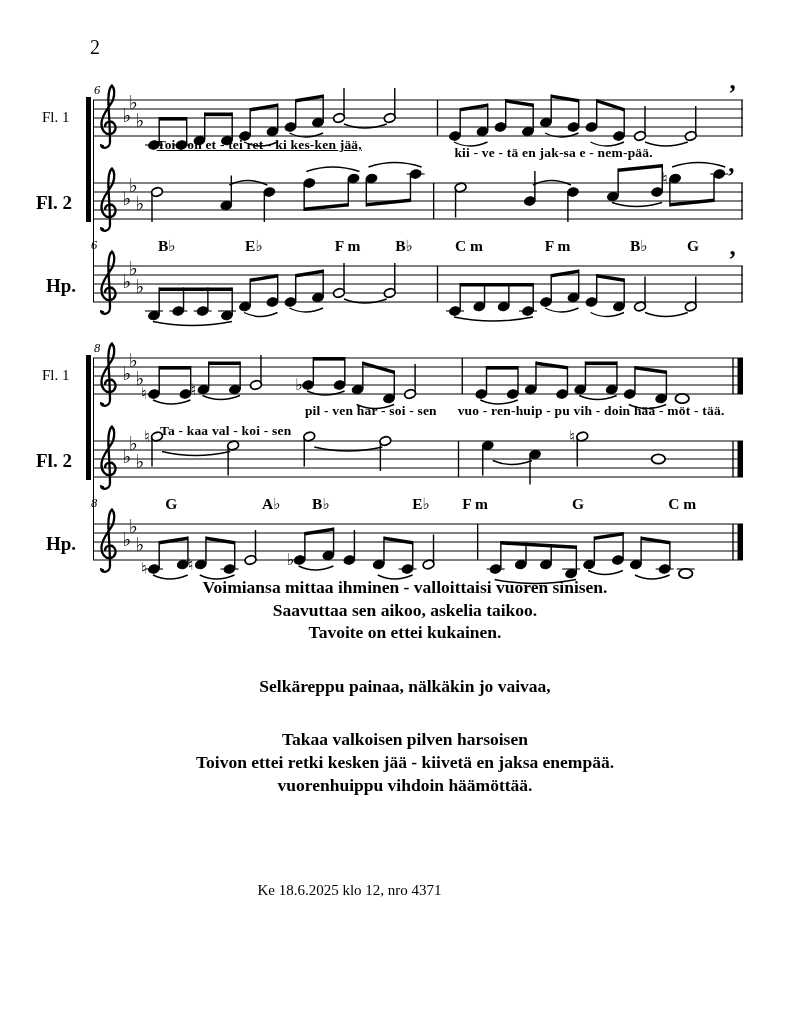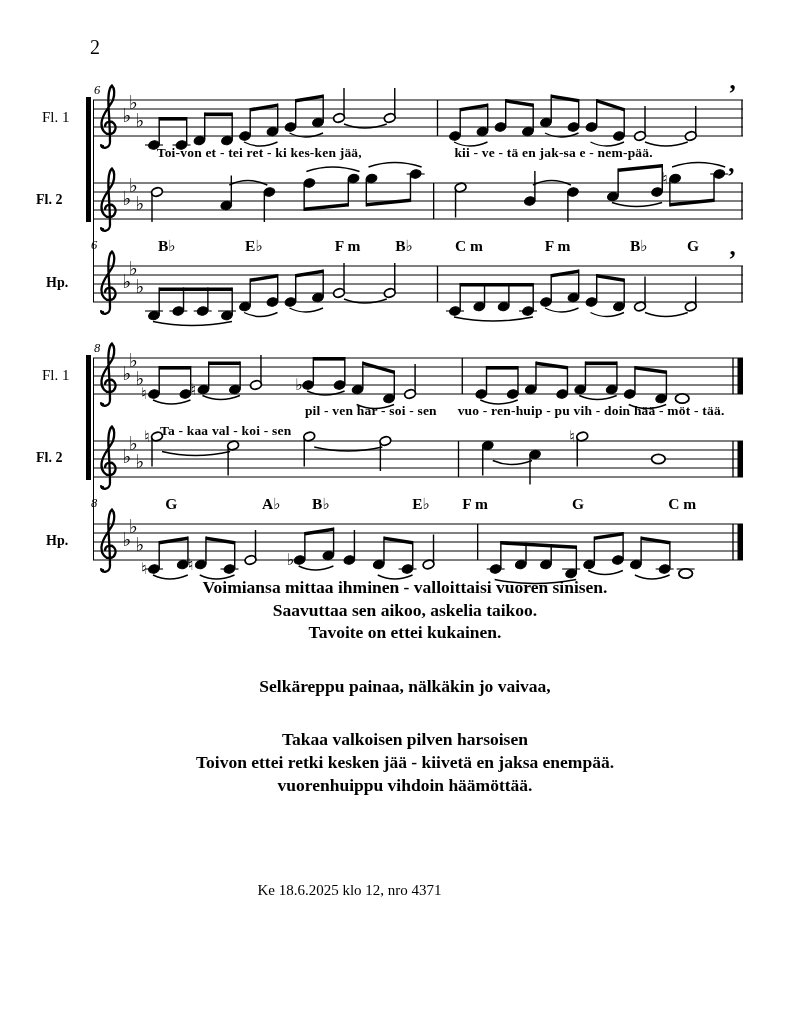--- a/index.html
+++ b/index.html
@@ -3,21 +3,21 @@
 <meta charset="utf-8">
 <style>
   html,body{margin:0;padding:0;background:#ffffff;}
   .page{
     position:relative;width:791px;height:1024px;background:#ffffff;
     font-family:"Liberation Serif", serif;color:#000;overflow:hidden;
   }
   .page-number{position:absolute;left:90px;top:36px;font-size:20px;}
   .abs{position:absolute;white-space:nowrap;}
   .slabel{font-size:15px;}
-  .slabel.bold{font-weight:bold;font-size:14px;}
+  .slabel.bold{font-weight:bold;font-size:19px;}
   .mnum{font-style:italic;font-size:12.5px;}
   .lyr{font-weight:bold;font-size:13.5px;letter-spacing:.2px;}
   .chord{font-weight:bold;font-size:15.5px;font-family:"Liberation Serif","DejaVu Sans",serif;}
   .sysline{position:absolute;background:#000;}
   svg.staff{position:absolute;overflow:visible;}
   .verses{position:absolute;top:576px;left:0;width:791px;text-align:center;
           font-weight:bold;font-size:17.5px;}
   .verse{margin:0 0 31px 0;padding-left:19px;}
   .verse p{margin:0;line-height:22.6px;}
   .footer{position:absolute;top:882px;left:0;width:699px;text-align:center;font-size:15px;}
@@ -129,21 +129,21 @@
           <g>
             <ellipse cx="597.75" cy="78" rx="5.5" ry="4.1" transform="rotate(-16 597.75 78)" fill="#fff" stroke="#000" stroke-width="1.8"></ellipse>
             <line x1="602.75" y1="76" x2="602.75" y2="48" stroke="#000" stroke-width="1.4"></line>
           </g>
           <text x="636.5" y="31" font-size="25" font-weight="bold" fill="#000">,</text>
           <path d="M251,66 Q271.375,74 293.75,66" fill="none" stroke="#000" stroke-width="1.4"></path>
           <path d="M552,84 Q572.375,92 594.75,84" fill="none" stroke="#000" stroke-width="1.4"></path>
           <line x1="649" y1="42" x2="649" y2="78" stroke="#000" stroke-width="1.3"></line>
         </g>
       </svg>
-      <div class="abs lyr" style="left: 156.7px; top: 145px;">Toi-von et - tei ret - ki kes-ken jää,</div>
+      <div class="abs lyr" style="left: 156.7px; top: 137px; text-decoration: underline;">Toi-von et - tei ret - ki kes-ken jää,</div>
       <div class="abs lyr" style="left: 454.4px; top: 145px;">kii - ve - tä  en  jak-sa  e - nem-pää.</div>
       <div class="abs slabel bold" style="left: 36px; top: 192px;">Fl. 2</div>
       <svg class="staff" width="656" height="118" viewBox="0 0 656 118" style="left: 93px; top: 141px;">
         <g>
           <line x1="0" y1="42" x2="650" y2="42" stroke="#000" stroke-width="1"></line>
           <line x1="0" y1="51" x2="650" y2="51" stroke="#000" stroke-width="1"></line>
           <line x1="0" y1="60" x2="650" y2="60" stroke="#000" stroke-width="1"></line>
           <line x1="0" y1="69" x2="650" y2="69" stroke="#000" stroke-width="1"></line>
           <line x1="0" y1="78" x2="650" y2="78" stroke="#000" stroke-width="1"></line>
           <g>

